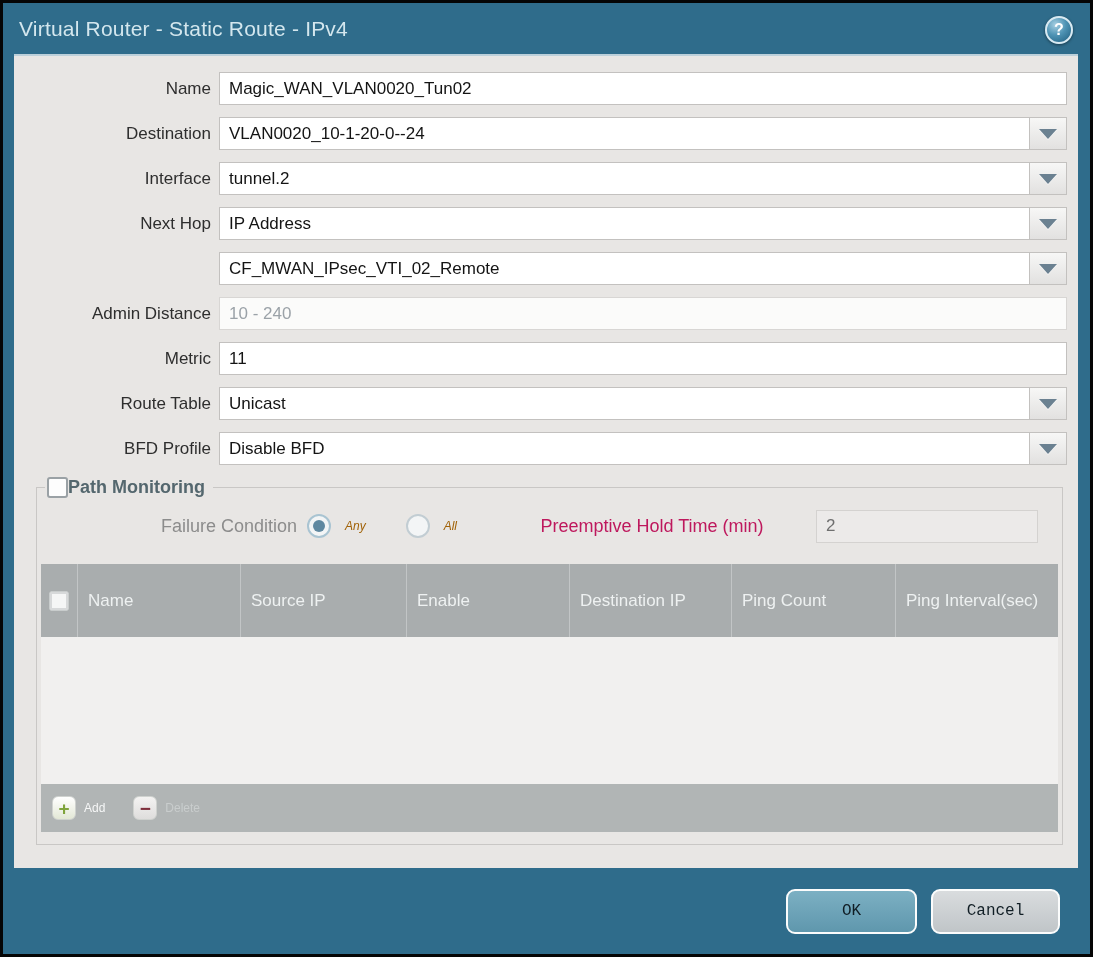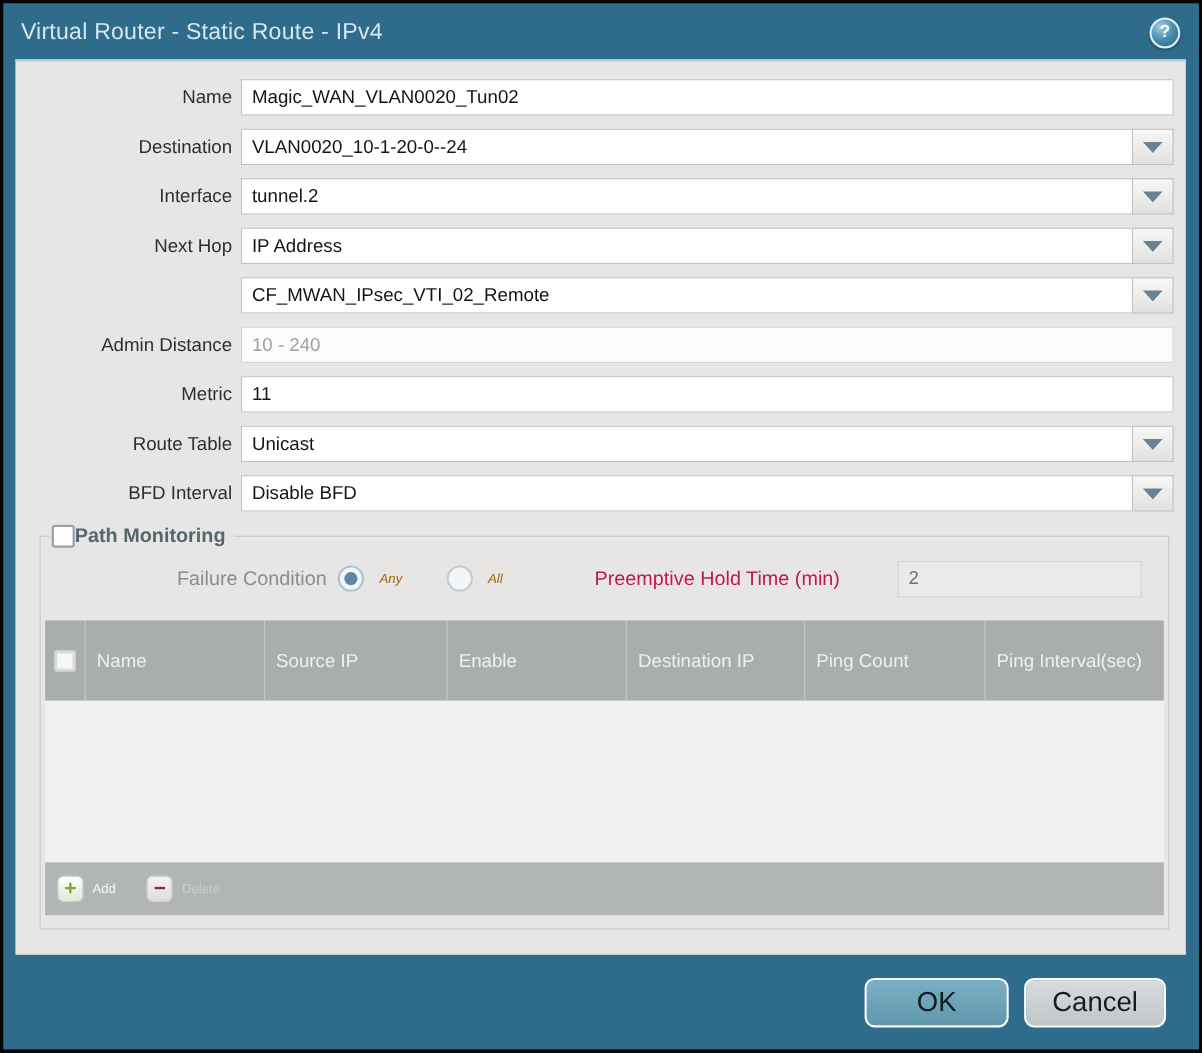--- a/index.html
+++ b/index.html
@@ -115,22 +115,22 @@
   .tool-btn.disabled { cursor:default; }
   .tool-btn.disabled .tool-lbl { color:#c9cdcd; }
 
   
   .btnbar {
     position:absolute; left:0; right:0; bottom:0; height:86px;
     display:flex; align-items:center; justify-content:flex-end; gap:14px; padding-right:30px;
   }
   .btn {
     height:45px; border-radius:9px; border:2px solid #fbfcfc;
-    font-family:Liberation Sans, sans-serif;
-    font-size:25px; color:#101d24; cursor:pointer;
+    font-family:Liberation Mono, monospace;
+    font-size:16px; color:#101d24; cursor:pointer;
   }
   .btn.ok { width:131px; background:linear-gradient(#7cb0c3,#5f97ad); }
   .btn.cancel { width:129px; background:linear-gradient(#d9dcde,#c0c5c8); }
 </style>
 </head>
 <body>
 
 <div class="window">
   <div class="frame">
 
@@ -206,21 +206,21 @@
         <div class="lbl">Route Table</div>
         <div class="fld">
           <input class="tb" type="text" value="Unicast" style="">
           <div class="dd-btn">
               <span class="tri"></span>
             </div>
         </div>
       </div>
 
       <div class="row">
-        <div class="lbl">BFD Interval</div>
+        <div class="lbl">BFD Profile</div>
         <div class="fld">
           <input class="tb" type="text" value="Disable BFD" style="">
           <div class="dd-btn">
               <span class="tri"></span>
             </div>
         </div>
       </div>
 
       <fieldset class="pm">
         <legend>

